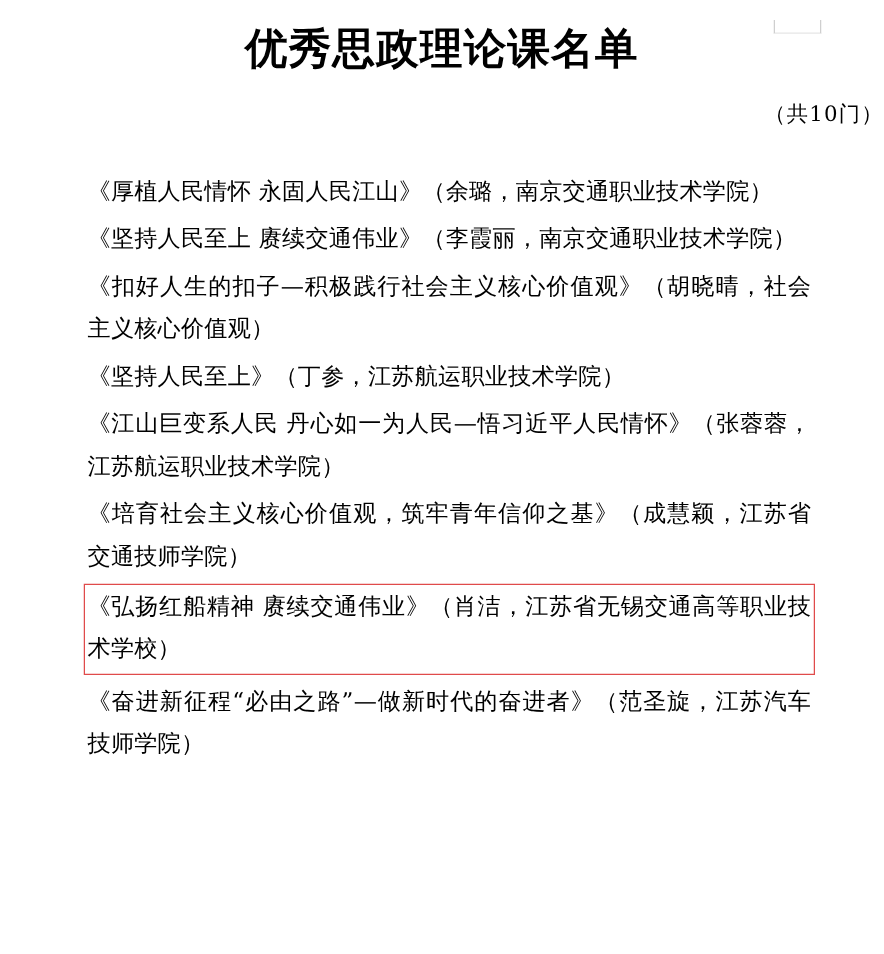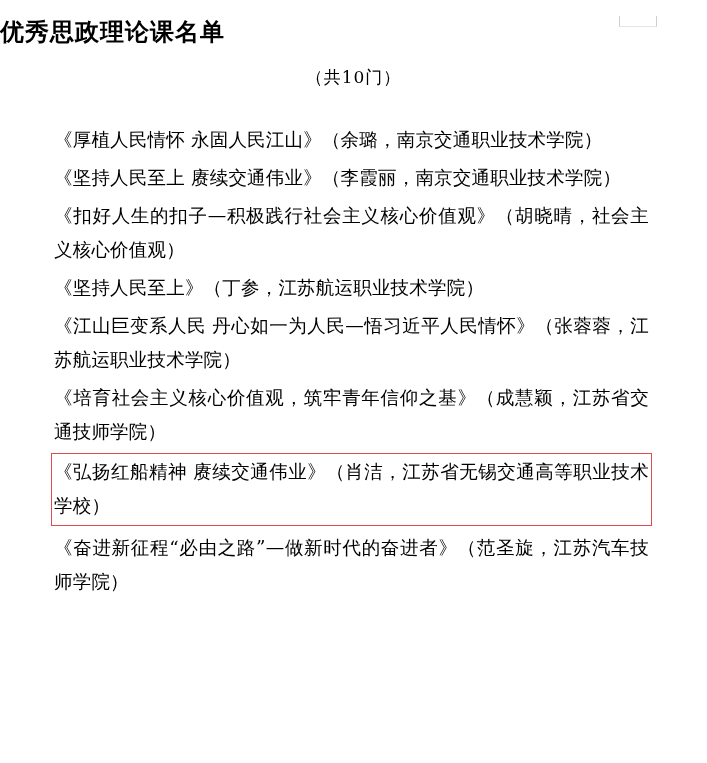--- a/index.html
+++ b/index.html
@@ -26,35 +26,35 @@
     position: absolute;
     top: 0;
     right: 50px;
     width: 36px;
     height: 10px;
     border-left: 1px solid #cfcfcf;
     border-right: 1px solid #cfcfcf;
     border-bottom: 1px solid #e6e6e6;
   }
   .doc-title {
-    text-align: left;
-    font-size: 24px;
+    text-align: center;
+    font-size: 34px;
     font-weight: bold;
     letter-spacing: 1px;
     margin: 16px 0 0 0;
     font-family: "DejaVu Serif", "Liberation Serif", serif;
   }
   .doc-subtitle {
-    text-align: center;
+    text-align: right;
     font-size: 17px;
     margin: 18px 0 16px 0;
     letter-spacing: 1px;
   }
   .list {
-    margin: 34px 0 0 0;
+    margin: 34px 0 0 16px;
     padding: 0 58px 0 54px;
   }
   .entry {
     font-size: 18.5px;
     line-height: 34px;
     text-align: justify;
     text-justify: inter-ideograph;
     margin: 0 0 4px 0;
     letter-spacing: 0.2px;
     word-break: break-all;

